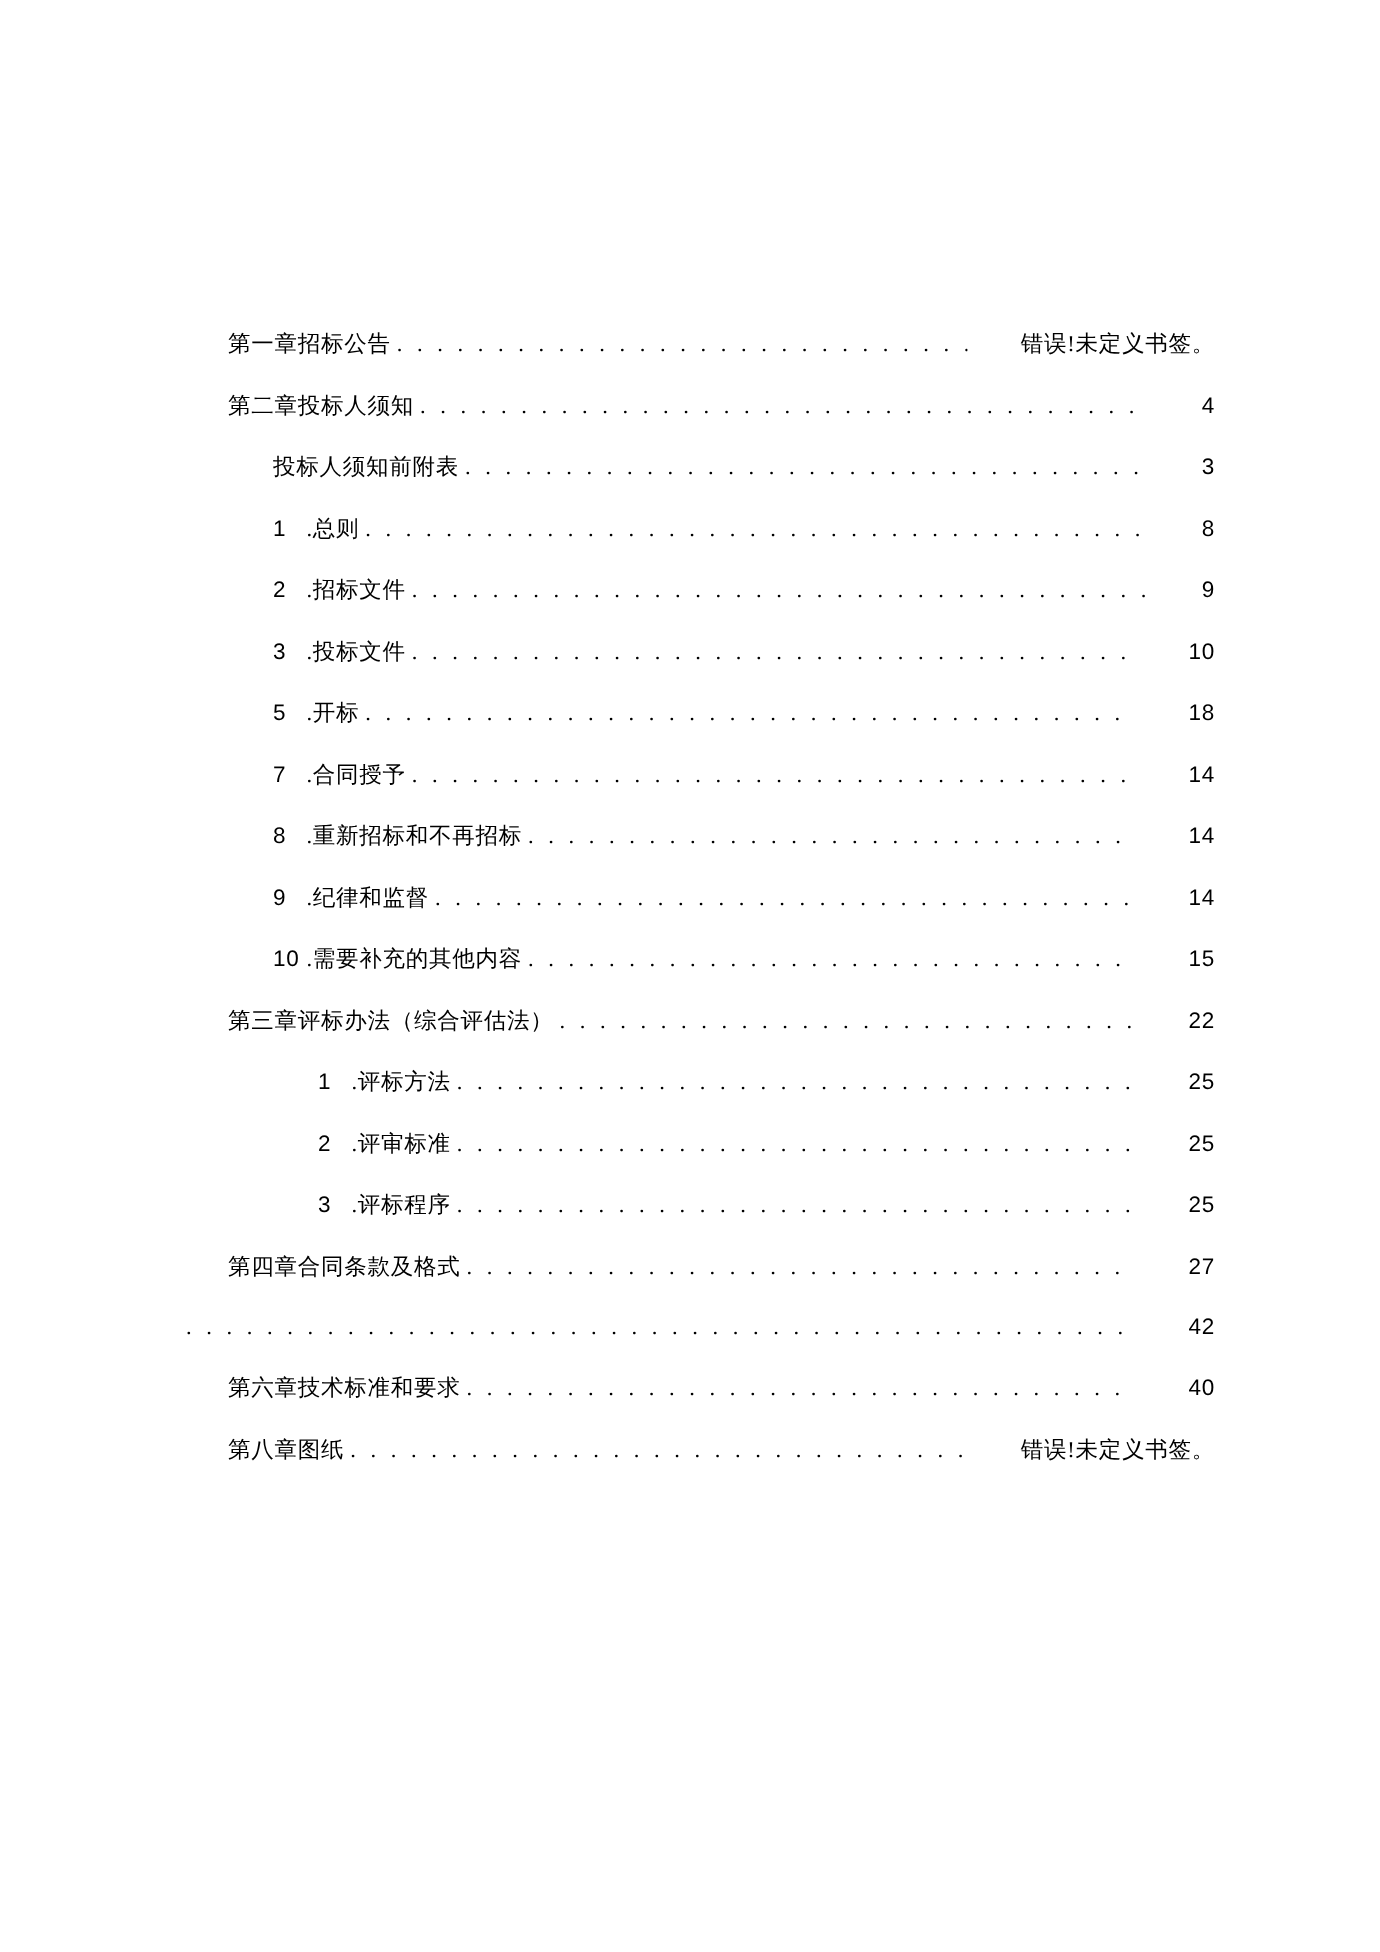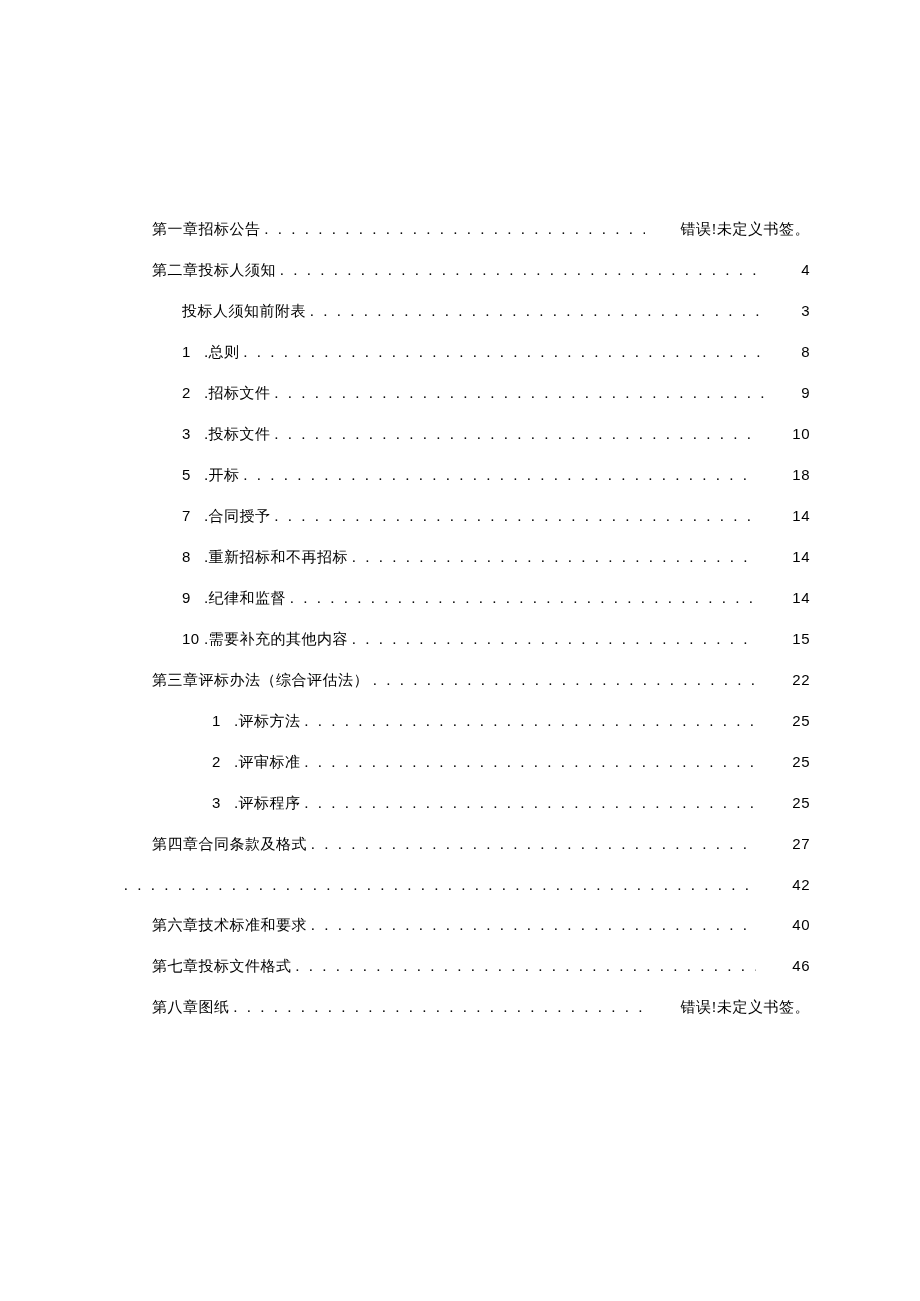--- a/index.html
+++ b/index.html
@@ -136,22 +136,17 @@
     <div class="toc-entry indent-0">
       <span class="toc-dots"></span>
       <span class="toc-page page-num">42</span>
     </div>
     <div class="toc-entry indent-0">
       <span class="toc-label"><span>第六章技术标准和要求</span></span>
       <span class="toc-dots"></span>
       <span class="toc-page page-num">40</span>
     </div>
     <div class="toc-entry indent-0">
-      <span class="toc-label"><span>第七章投标文件格式</span></span>
-      <span class="toc-dots"></span>
-      <span class="toc-page page-num">46</span>
-    </div>
-    <div class="toc-entry indent-0">
       <span class="toc-label"><span>第八章图纸</span></span>
       <span class="toc-dots"></span>
       <span class="toc-page">错误!未定义书签。</span>
     </div>
   </div>
 
 </body></html>

